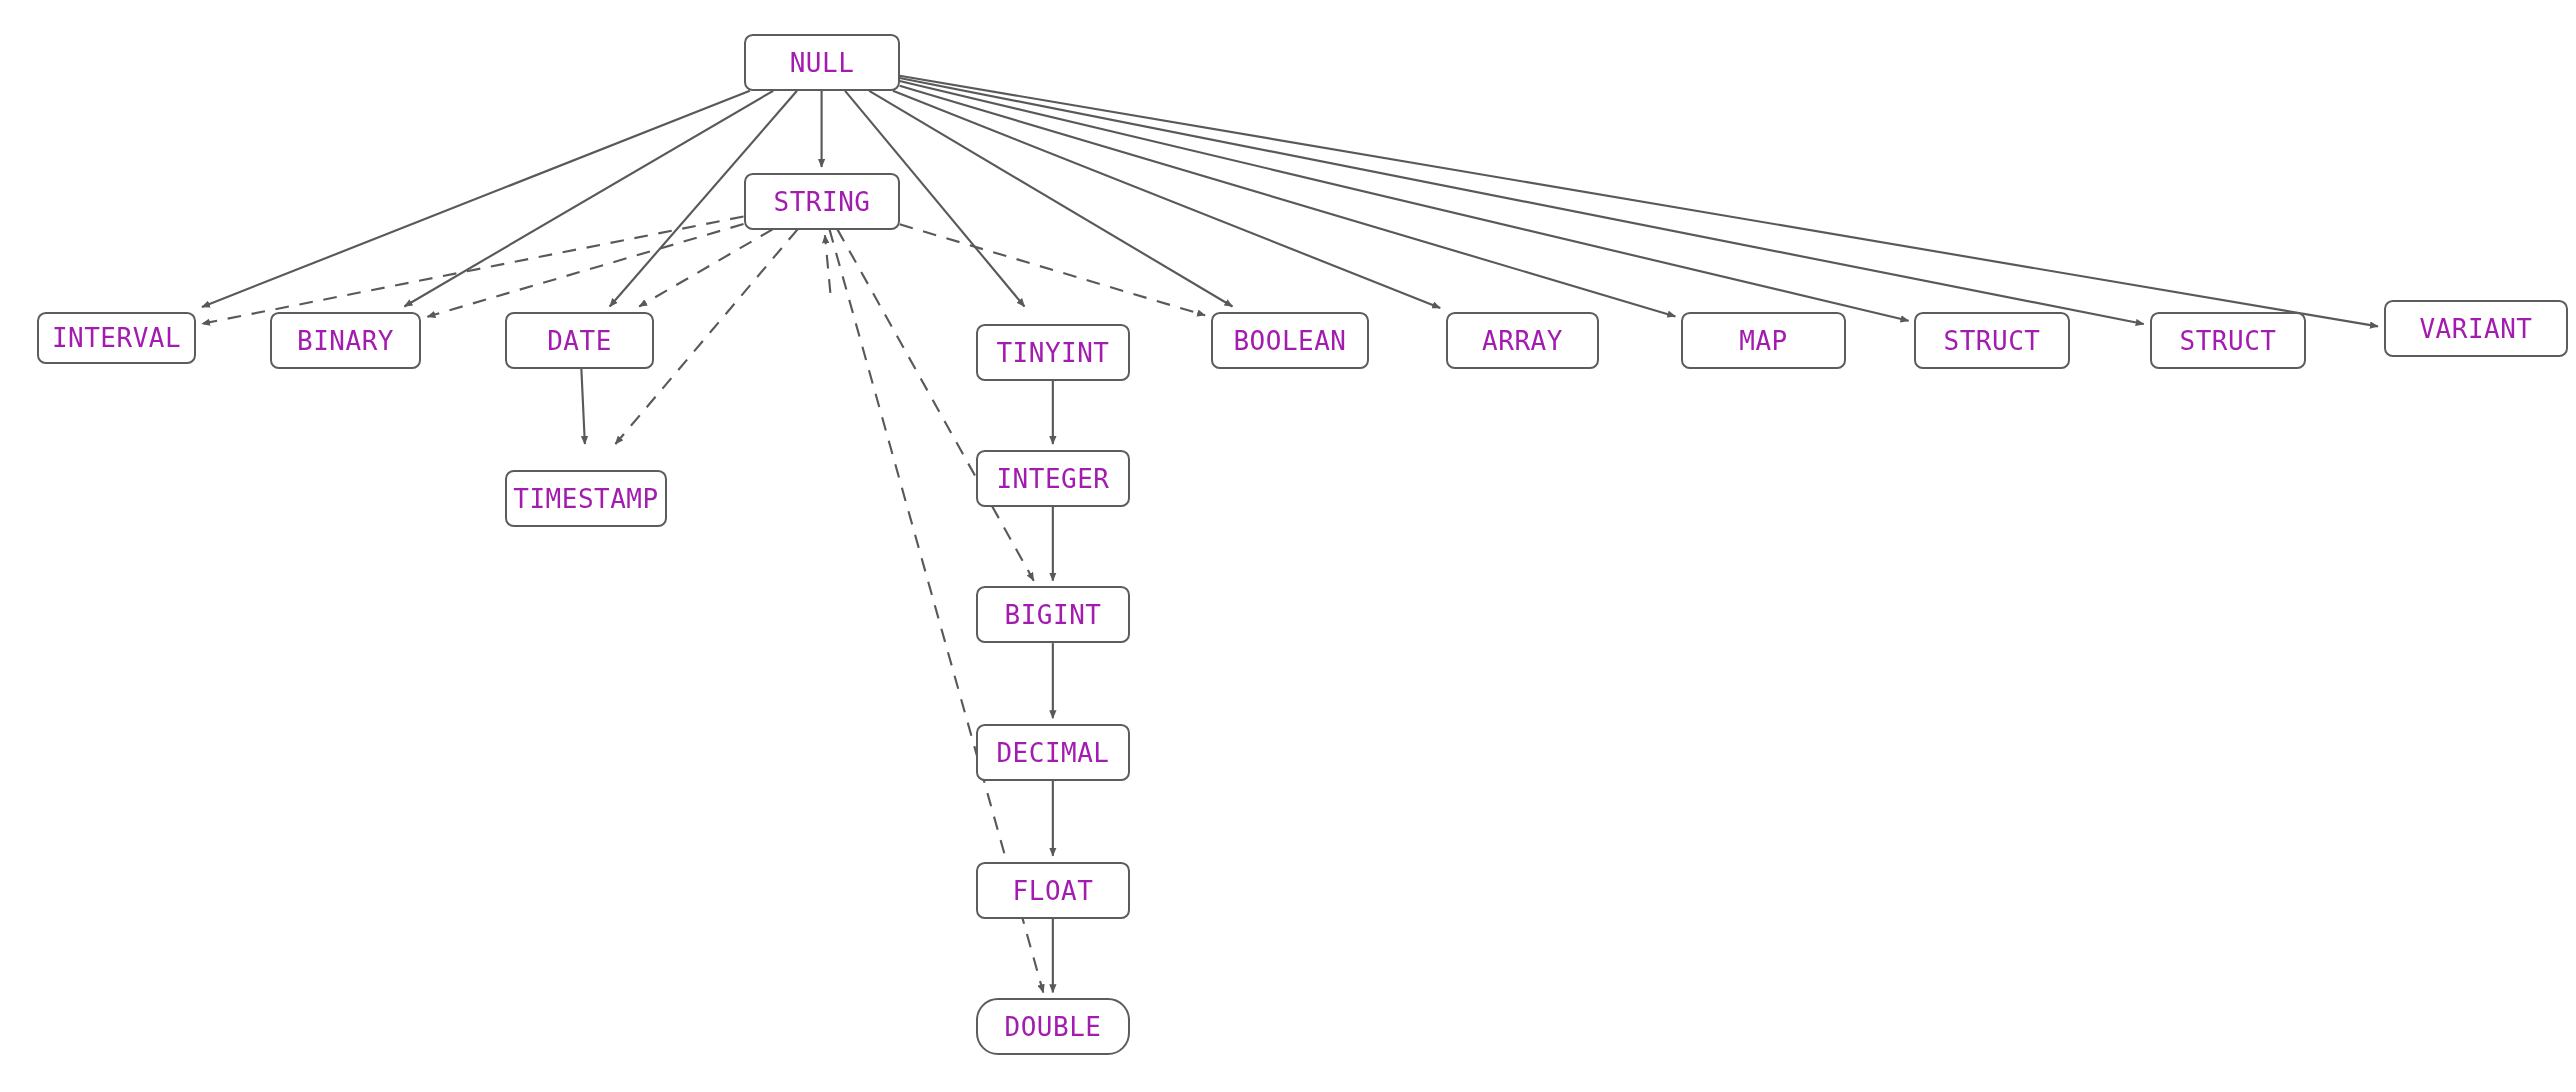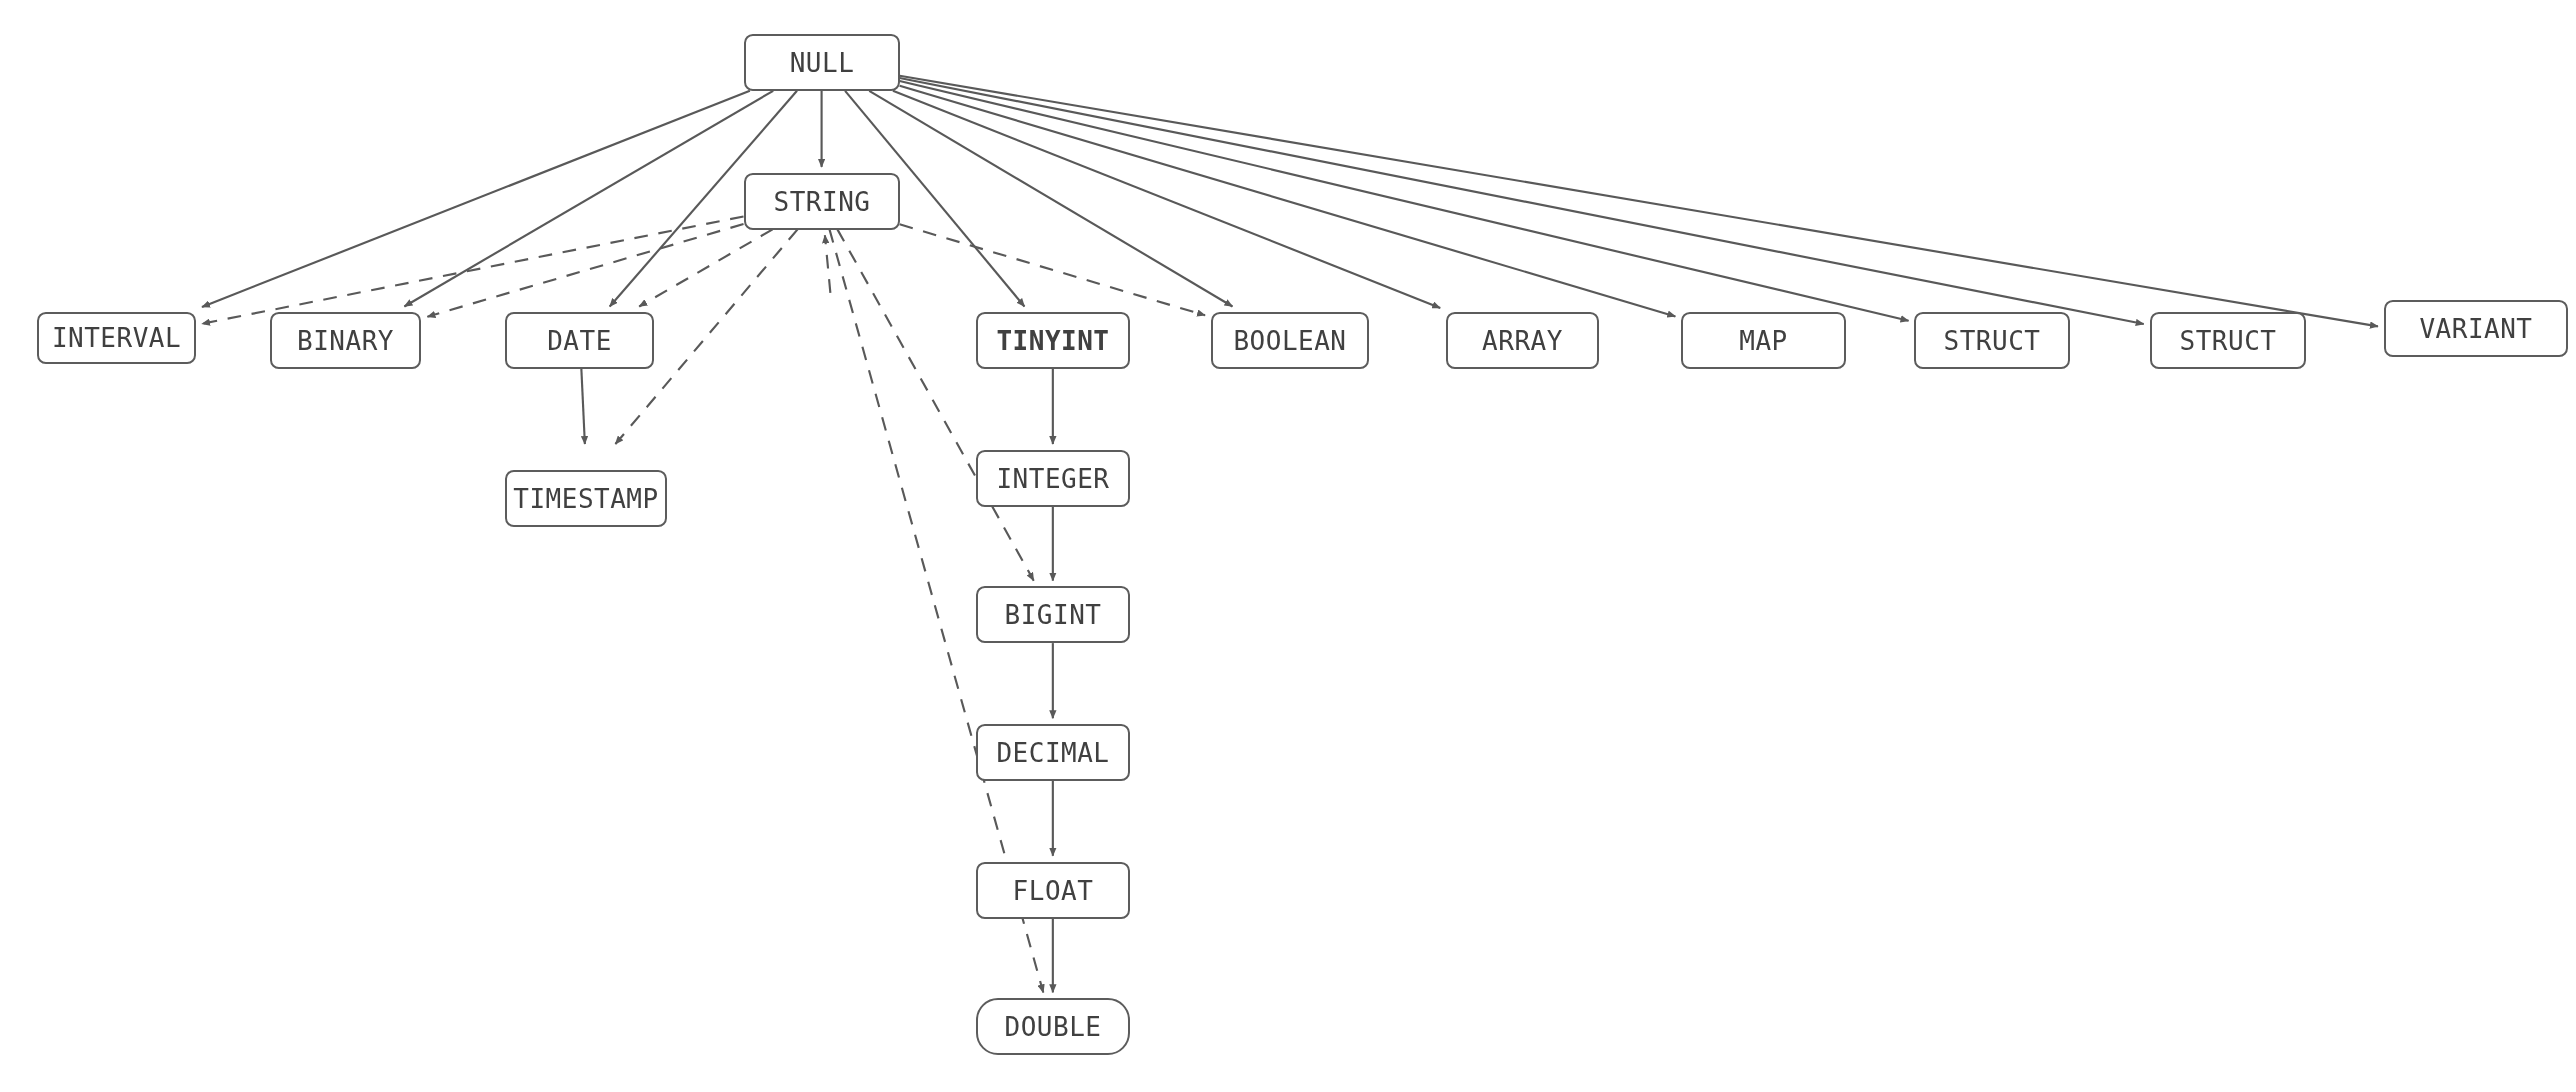--- a/index.html
+++ b/index.html
@@ -35,21 +35,21 @@
   }
   .node {
     position: absolute;
     box-sizing: border-box;
     background: #ffffff;
     border: 2.4px solid #5c5c5c;
     border-radius: 8.8px;
     display: flex;
     align-items: center;
     justify-content: center;
-    color: #404040;
+    color: #a21caf;
     font-family: "DejaVu Sans Mono", "Liberation Mono", monospace;
     font-size: 26px;
     letter-spacing: 0.5px;
     white-space: nowrap;
   }
 </style>
 </head>
 <body>
 
 <div id="diagram-root">
@@ -101,21 +101,21 @@
       </div>
       <div class="node" style="left: 37px; top: 312px; width: 159px; height: 52px; align-items: center;">
         <span>INTERVAL</span>
       </div>
       <div class="node" style="left: 270px; top: 312px; width: 151px; height: 57px;">
         <span>BINARY</span>
       </div>
       <div class="node" style="left: 505px; top: 312px; width: 149px; height: 57px;">
         <span>DATE</span>
       </div>
-      <div class="node" style="left: 976px; top: 312px; width: 154px; height: 57px; font-weight: bold;">
+      <div class="node" style="left: 976px; top: 324px; width: 154px; height: 57px;">
         <span>TINYINT</span>
       </div>
       <div class="node" style="left: 1211px; top: 312px; width: 158px; height: 57px;">
         <span>BOOLEAN</span>
       </div>
       <div class="node" style="left: 1446px; top: 312px; width: 153px; height: 57px;">
         <span>ARRAY</span>
       </div>
       <div class="node" style="left: 1681px; top: 312px; width: 165px; height: 57px;">
         <span>MAP</span>

